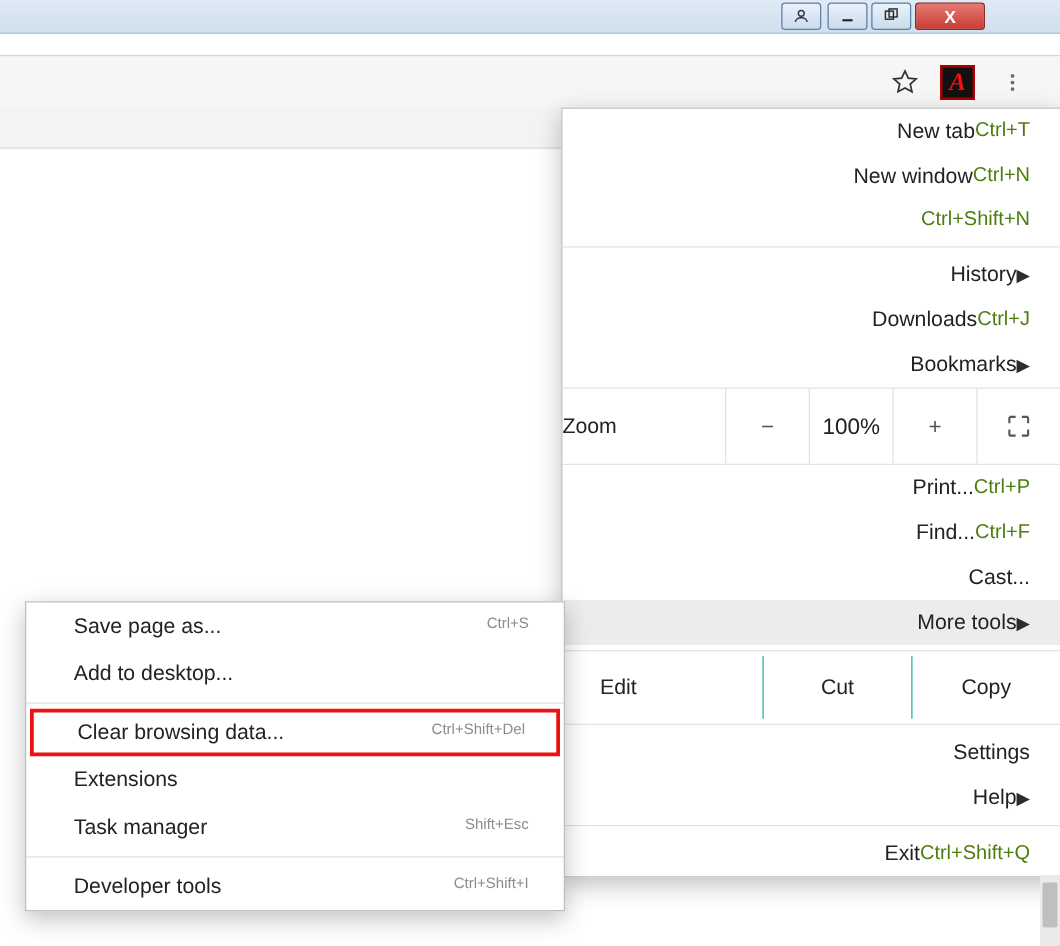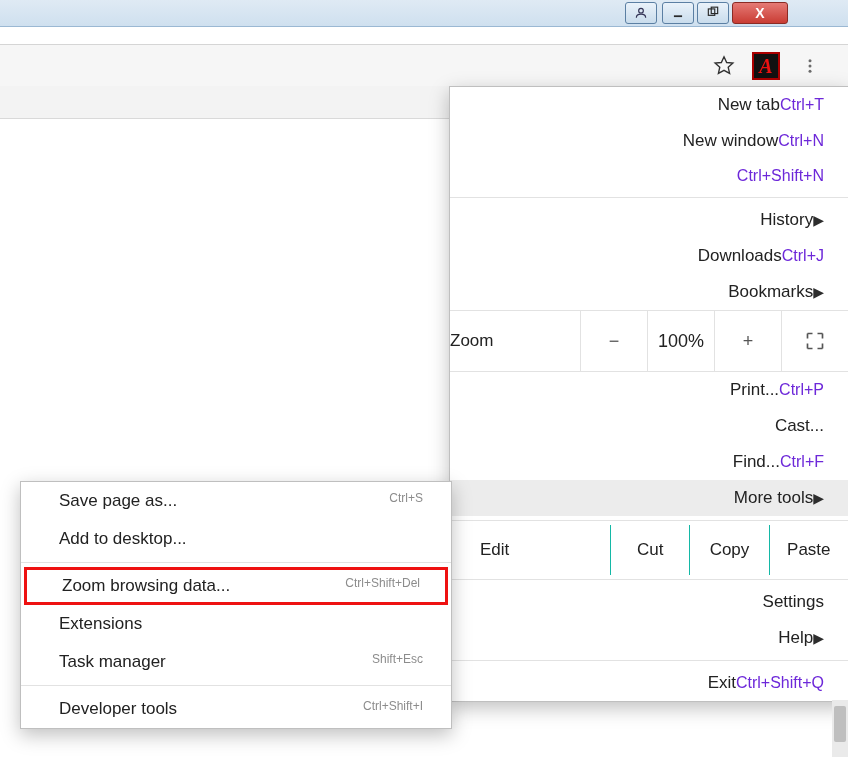--- a/index.html
+++ b/index.html
@@ -96,21 +96,21 @@
     color:#222;
   }
   .menu .row {
     display:flex;
     align-items:center;
     justify-content:flex-end;
     padding: 8px 24px 8px 30px;
     cursor:default;
     white-space:nowrap;
   }
-  .menu .row .shortcut { color:#6d28d9; font-size:16px; }
+  .menu .row .shortcut { color:#4d7c0f; font-size:16px; }
   .menu .row .arrow { color:#2d2d2d; font-size:14px; }
   .menu .sep { height:1px; background:#e2e2e2; margin:4px 0; }
   .menu .hover { background:#ececec; }
 
   .zoom-row {
     display:flex;
     align-items:center;
     border-top:1px solid #e2e2e2;
     border-bottom:1px solid #e2e2e2;
     height:60px;
@@ -256,39 +256,38 @@
         <path d="M3 3h6M3 3v6M21 3h-6M21 3v6M3 21h6M3 21v-6M21 21h-6M21 21v-6" fill="none" stroke="#555" stroke-width="2"></path>
       </svg>
     </div>
   </div>
 
   <div class="row">
     <span>Print...</span>
     <span class="shortcut">Ctrl+P</span>
   </div>
   <div class="row">
+    <span>Find...</span>
+    <span class="shortcut">Ctrl+F</span>
+  </div>
+  <div class="row">
     <span>Cast...</span>
     <span></span>
-  </div>
-  <div class="row">
-    <span>Find...</span>
-    <span class="shortcut">Ctrl+F</span>
   </div>
   <div class="row hover">
     <span>More tools</span>
     <span class="arrow">▶</span>
   </div>
 
   <div class="sep"></div>
 
   <div class="edit-row">
     <div class="e-label">Edit</div>
     <div class="e-cell">Cut</div>
     <div class="e-cell">Copy</div>
-    <div class="e-cell">Paste</div>
   </div>
 
   <div class="sep"></div>
 
   <div class="row">
     <span>Settings</span>
     <span></span>
   </div>
   <div class="row">
     <span>Help</span>
@@ -309,21 +308,21 @@
     <span class="shortcut">Ctrl+S</span>
   </div>
   <div class="srow">
     <span>Add to desktop...</span>
     <span></span>
   </div>
 
   <div class="sep"></div>
 
   <div class="srow highlight-box">
-    <span>Zoom browsing data...</span>
+    <span>Clear browsing data...</span>
     <span class="shortcut">Ctrl+Shift+Del</span>
   </div>
   <div class="srow">
     <span>Extensions</span>
     <span></span>
   </div>
   <div class="srow">
     <span>Task manager</span>
     <span class="shortcut">Shift+Esc</span>
   </div>

